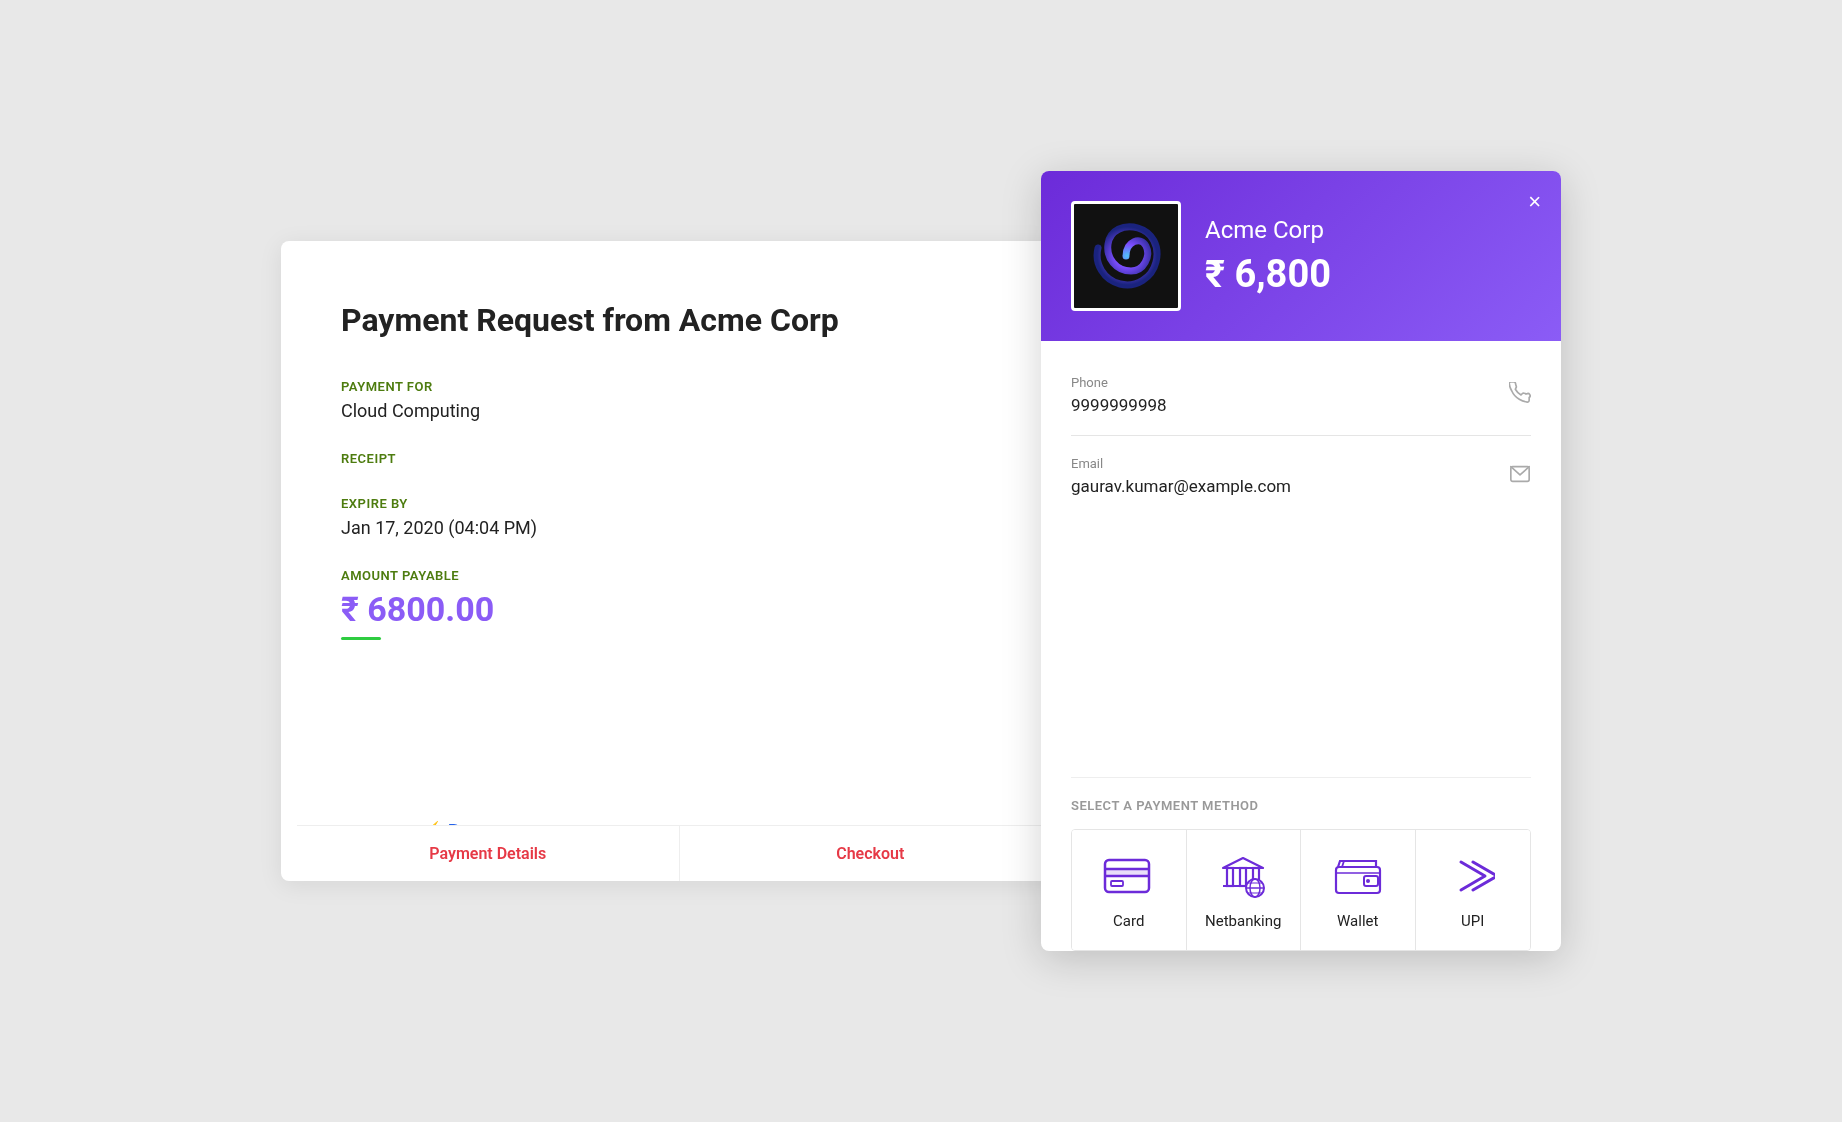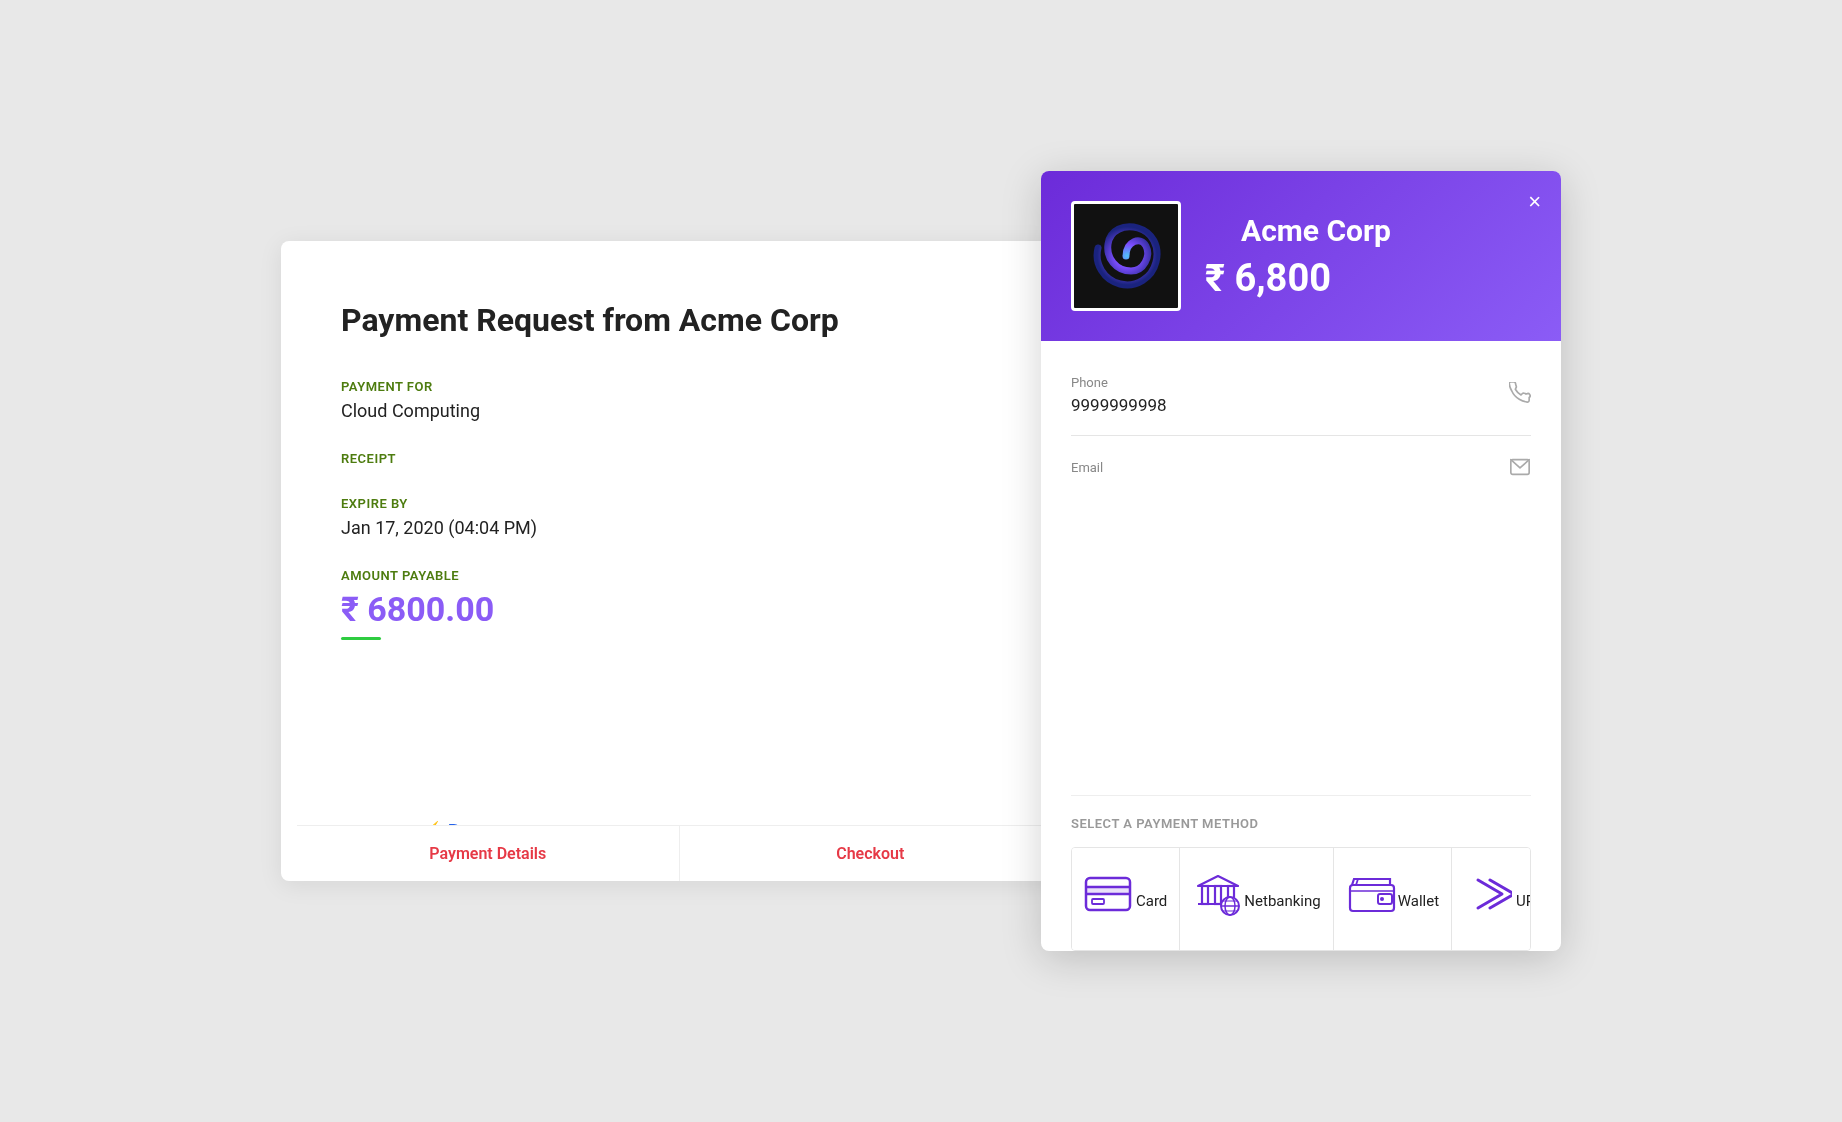--- a/index.html
+++ b/index.html
@@ -177,25 +177,24 @@
       width: 80px;
       height: 80px;
     }
 
     .merchant-info {
       color: #fff;
       flex: 1;
     }
 
     .merchant-name {
-      font-size: 30px;
-      font-weight: 700;
+      font-size: 24px;
+      font-weight: 400;
       color: #fff;
       margin-bottom: 8px;
-      margin-left: 36px;
     }
 
     .merchant-amount {
       font-size: 38px;
       font-weight: 700;
       color: #fff;
     }
 
     .close-btn {
       position: absolute;
@@ -269,21 +268,21 @@
     .payment-methods-grid {
       display: grid;
       grid-template-columns: repeat(4, 1fr);
       border: 1px solid #e5e5e5;
       border-radius: 4px;
       overflow: hidden;
     }
 
     .payment-method-item {
       display: flex;
-      flex-direction: row;
+      flex-direction: column;
       align-items: center;
       justify-content: center;
       padding: 24px 12px 20px;
       cursor: pointer;
       border-right: 1px solid #e5e5e5;
       background: #fff;
       transition: background 0.15s;
     }
 
     .payment-method-item:last-child {
@@ -384,20 +383,21 @@
         <div class="field-icon">
           <svg width="22" height="22" viewBox="0 0 24 24" fill="none" stroke="#aaa" stroke-width="1.8" stroke-linecap="round" stroke-linejoin="round">
             <path d="M22 16.92v3a2 2 0 01-2.18 2 19.79 19.79 0 01-8.63-3.07A19.5 19.5 0 013.07 9.8 19.79 19.79 0 01.19 1.18 2 2 0 012.18 0h3a2 2 0 012 1.72 12.84 12.84 0 00.7 2.81 2 2 0 01-.45 2.11L6.91 7.91a16 16 0 006.18 6.18l1.27-1.27a2 2 0 012.11-.45 12.84 12.84 0 002.81.7A2 2 0 0122 16.92z"></path>
           </svg>
         </div>
       </div>
 
       <div class="form-field">
         <div class="form-field-content">
           <div class="form-field-label">Email</div>
+          <div class="form-field-value">gaurav.kumar@example.com</div>
         </div>
         <div class="field-icon">
           <svg width="22" height="22" viewBox="0 0 24 24" fill="none" stroke="#aaa" stroke-width="1.8" stroke-linecap="round" stroke-linejoin="round">
             <rect x="2" y="4" width="20" height="16" rx="2"></rect>
             <polyline points="2,4 12,13 22,4"></polyline>
           </svg>
         </div>
       </div>
 
     </div>

